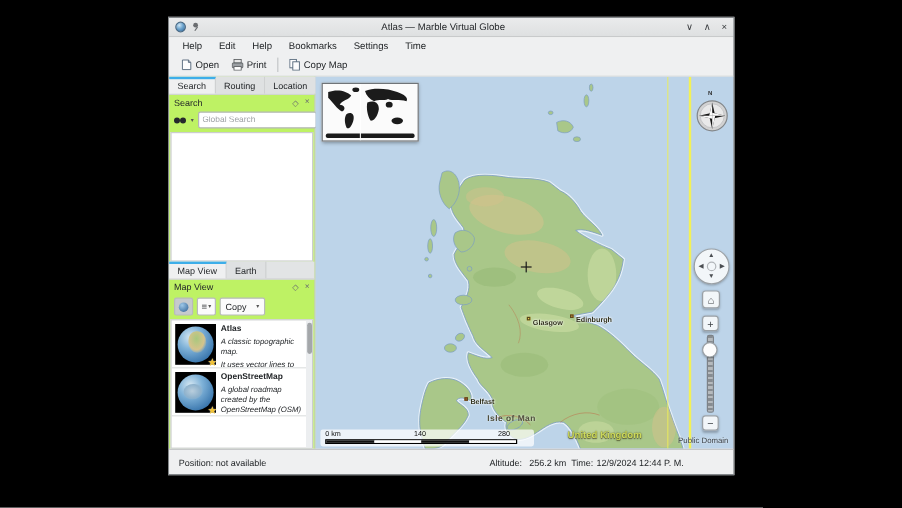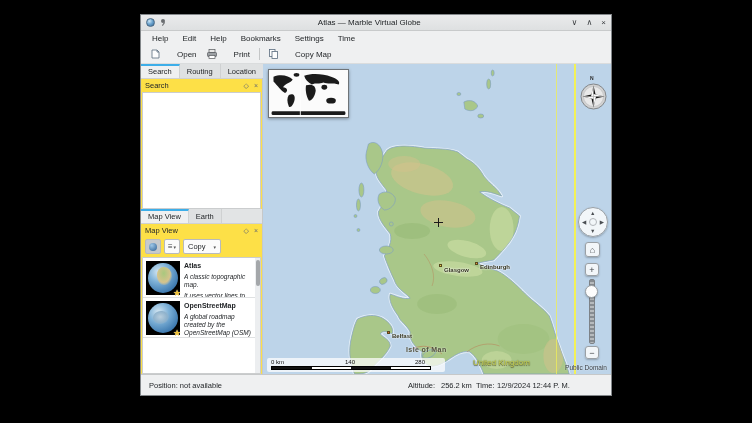--- a/index.html
+++ b/index.html
@@ -29,28 +29,28 @@
   .title { flex: 1; text-align: center; font-size: 8px; color: #232629; }
   .winbtns { display: flex; gap: 9px; }
   .winbtn { font-size: 8px; color: #3a3d40; line-height: 10px; cursor: default; }
   
   .menubar { height: 14px; flex: 0 0 14px; display: flex; align-items: center;
     padding-left: 4px; font-size: 8px; color: #232629; background: #eff0f1; }
   .menu-item { padding: 1px 7px; border-radius: 2px; }
   
   .toolbar { height: 19px; flex: 0 0 19px; display: flex; align-items: center;
     padding-left: 5px; background: #eff0f1; border-bottom: 1px solid #dadcdd; }
-  .tool-btn { display: flex; align-items: center; gap: 17px; font-size: 8px;
+  .tool-btn { display: flex; align-items: center; gap: 3px; font-size: 8px;
     color: #232629; padding: 2px 5px; border-radius: 2px; }
   .tb-sep { width: 1px; height: 12px; background: #c4c6c7; margin: 0 4px; }
   .ticon { display: inline-block; }
   
   .content { flex: 1; display: flex; min-height: 0; }
   .sidebar { width: 122px; flex: 0 0 122px; display: flex; flex-direction: column;
-    background: #fde047; border-right: 1px solid #c6c8c9; }
+    background: #bef264; border-right: 1px solid #c6c8c9; }
   .tabs { display: flex; height: 15px; flex: 0 0 15px; background: #e2e4e5;
     border-bottom: 1px solid #cfd1d2; }
   .tab { font-size: 7.5px; padding: 3px 7px 0; color: #232629;
     border-right: 1px solid #cfd1d2; background: #dfe1e2; }
   .tab.active { background: #eff0f1; border-top: 2px solid #3daee9; padding-top: 1px; }
   .panel-header { height: 13px; flex: 0 0 13px; display: flex; align-items: center;
     font-size: 7.5px; padding: 0 4px; color: #232629; }
   .panel-icons { margin-left: auto; display: flex; gap: 5px; color: #6a6d6f; font-size: 7px; }
   .search-row { display: flex; align-items: center; padding: 1px 3px 3px 4px; gap: 3px; }
   .binoculars { width: 11px; height: 7px; position: relative; flex: 0 0 11px; }
@@ -131,21 +131,21 @@
   .city.edinburgh .city-label { margin-top: 2px; }
   .city.belfast { left: 124px; top: 267px; }
   .city.belfast .city-label { margin-top: 2px; }
   .marker.yellow { background: #e8d24a; }
   .marker.orange { background: #e0953a; }
   .marker.red { background: #d9612b; }
   .region-label { position: absolute; white-space: nowrap; }
   .iom-label { left: 143px; top: 282px; font-size: 7px; color: #4e4e3c;
     font-weight: bold; letter-spacing: .4px;
     text-shadow: 0 0 2px rgba(255,255,255,.8); }
-  .uk-label { left: 210px; top: 294px; font-size: 8px; font-weight: normal;
+  .uk-label { left: 210px; top: 294px; font-size: 8px; font-weight: bold;
     color: #ccd95a; text-shadow: 0 1px 1px rgba(70,70,35,.9), 0 0 1px rgba(70,70,35,.9); }
   .attribution { position: absolute; right: 4px; bottom: 3px; font-size: 6.5px;
     color: #3c4146; text-shadow: 0 0 2px rgba(255,255,255,.7); }
   
   .float-widget { position: absolute; background: rgba(252,252,252,.85);
     border: 1px solid #9aa0a5; box-shadow: 0 1px 2px rgba(0,0,0,.25); }
   .dpad { left: 315px; top: 143px; width: 30px; height: 30px; border-radius: 50%; }
   .dpad span { position: absolute; font-size: 5.5px; color: #4a4e52; line-height: 6px; }
   .dpad .up    { left: 11px; top: 2px; }
   .dpad .down  { left: 11px; bottom: 2px; }
@@ -240,20 +240,25 @@
       </div>
 
       <div class="panel-header">
         <span>Search</span>
         <span class="panel-icons">
           <span>◇</span>
           <span>×</span>
         </span>
       </div>
 
+      <div class="search-row">
+        <span class="binoculars"></span>
+        <span class="mini-arrow">▾</span>
+        <input class="search" type="text" placeholder="Global Search" style="">
+      </div>
 
       <div class="results"></div>
 
       <div class="tabs">
         <span class="tab active">Map View</span>
         <span class="tab">Earth</span>
       </div>
 
       <div class="panel-header">
         <span>Map View</span>

